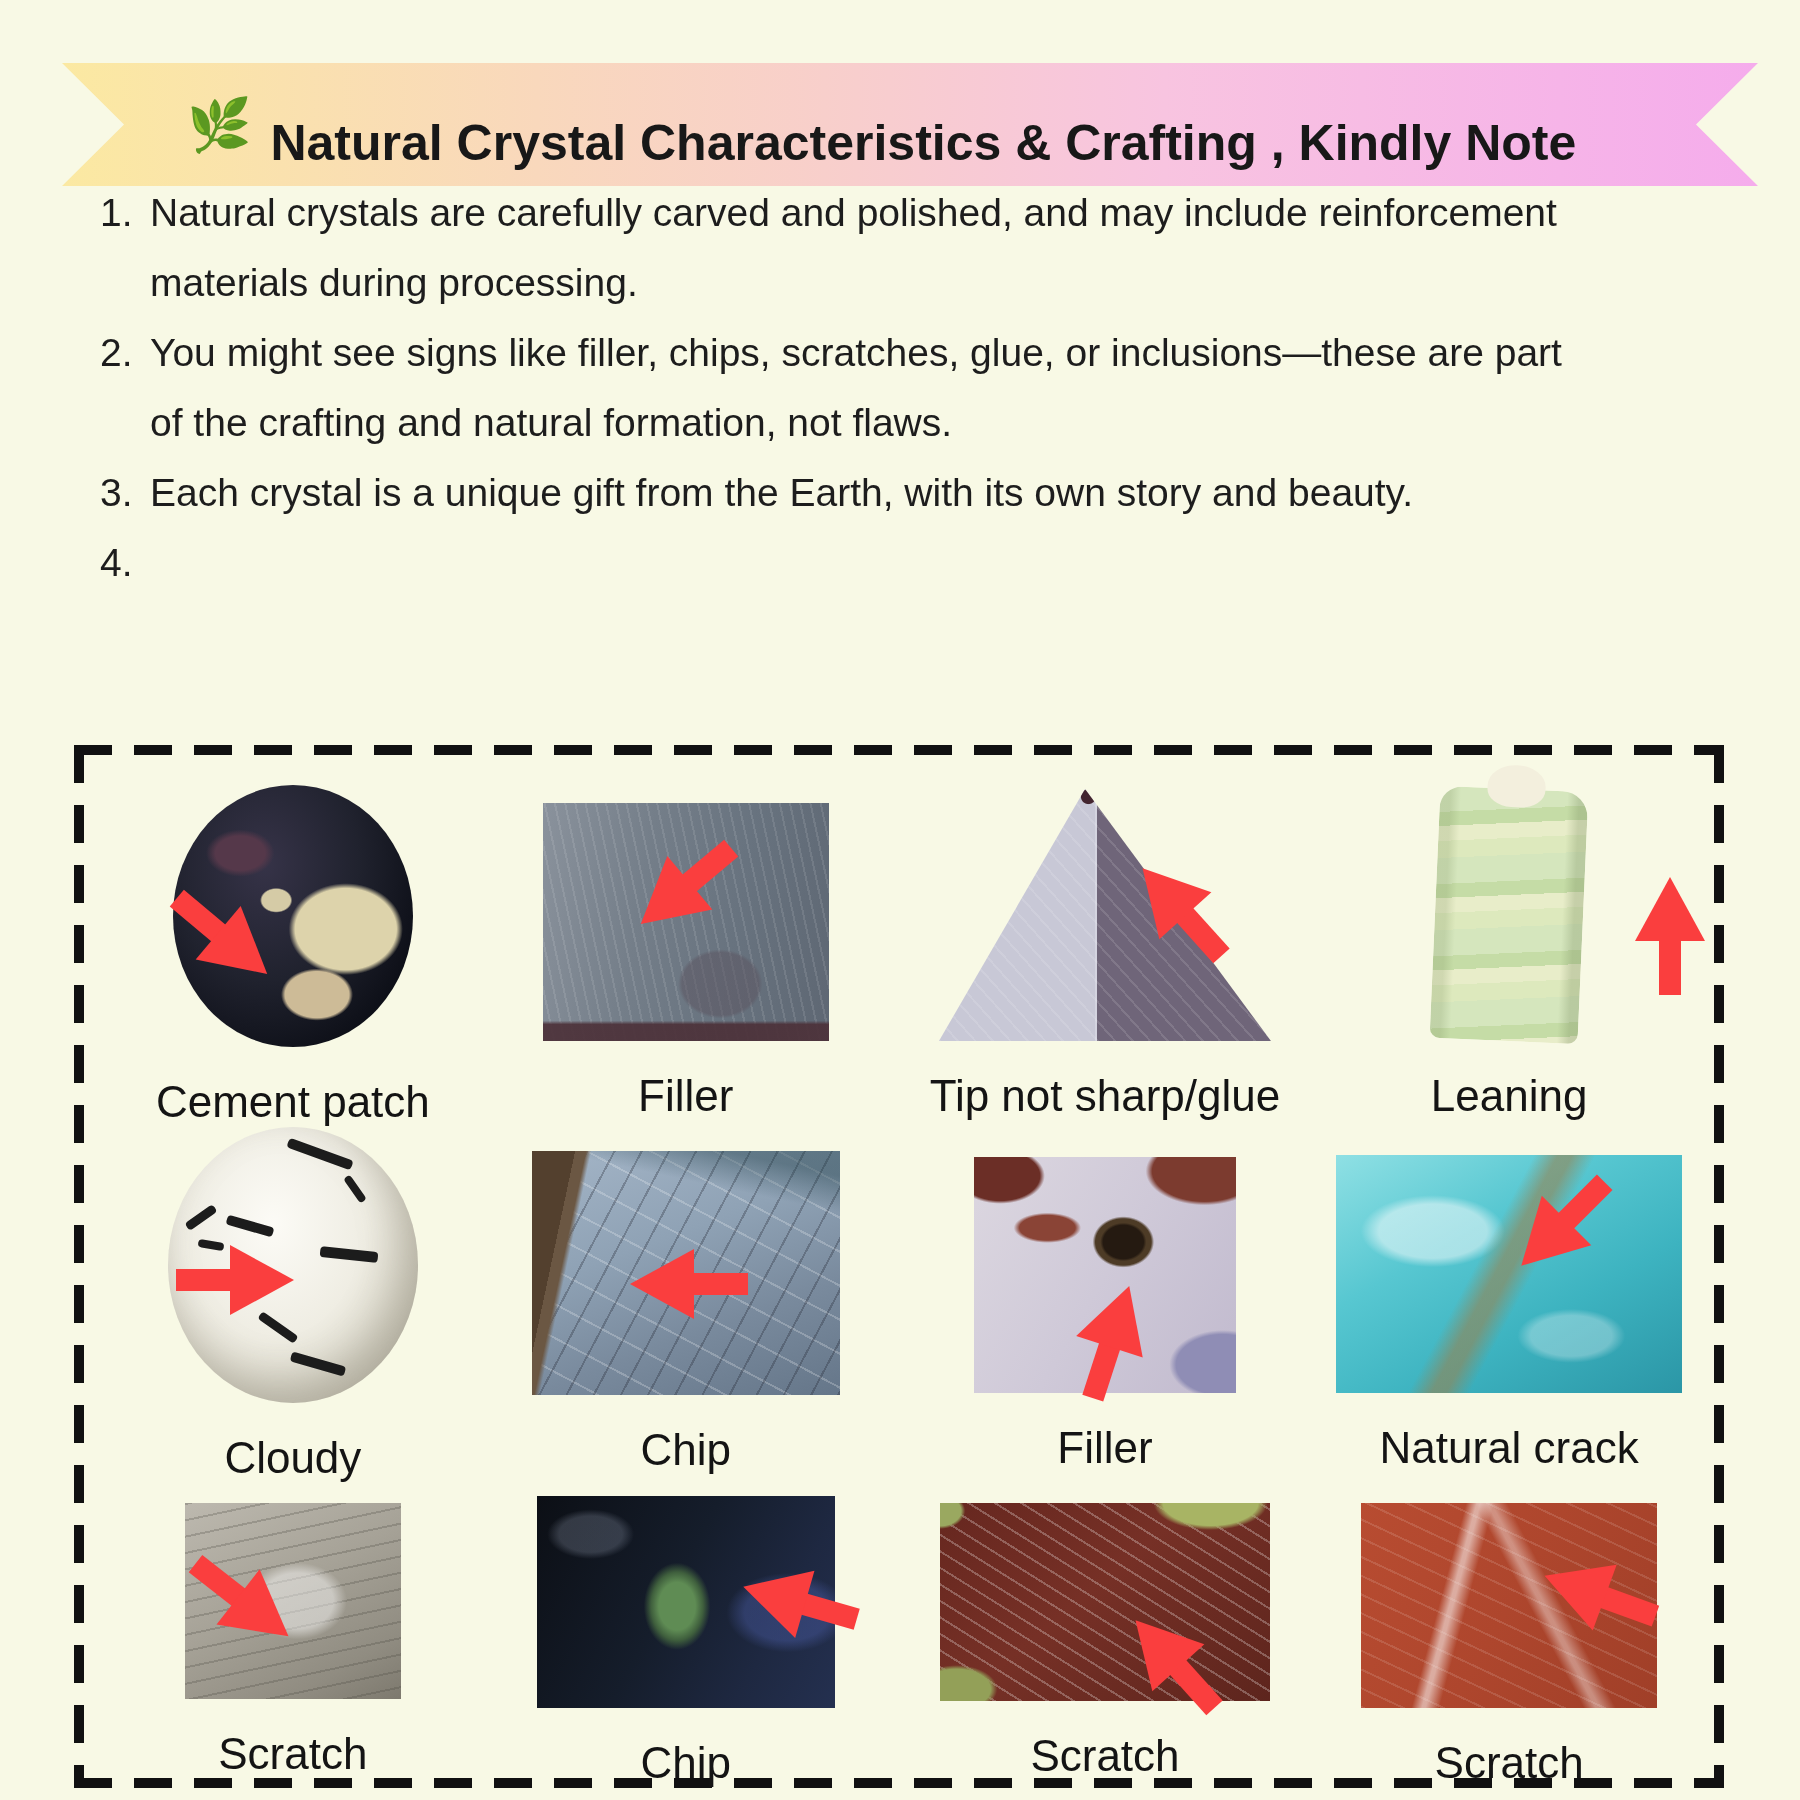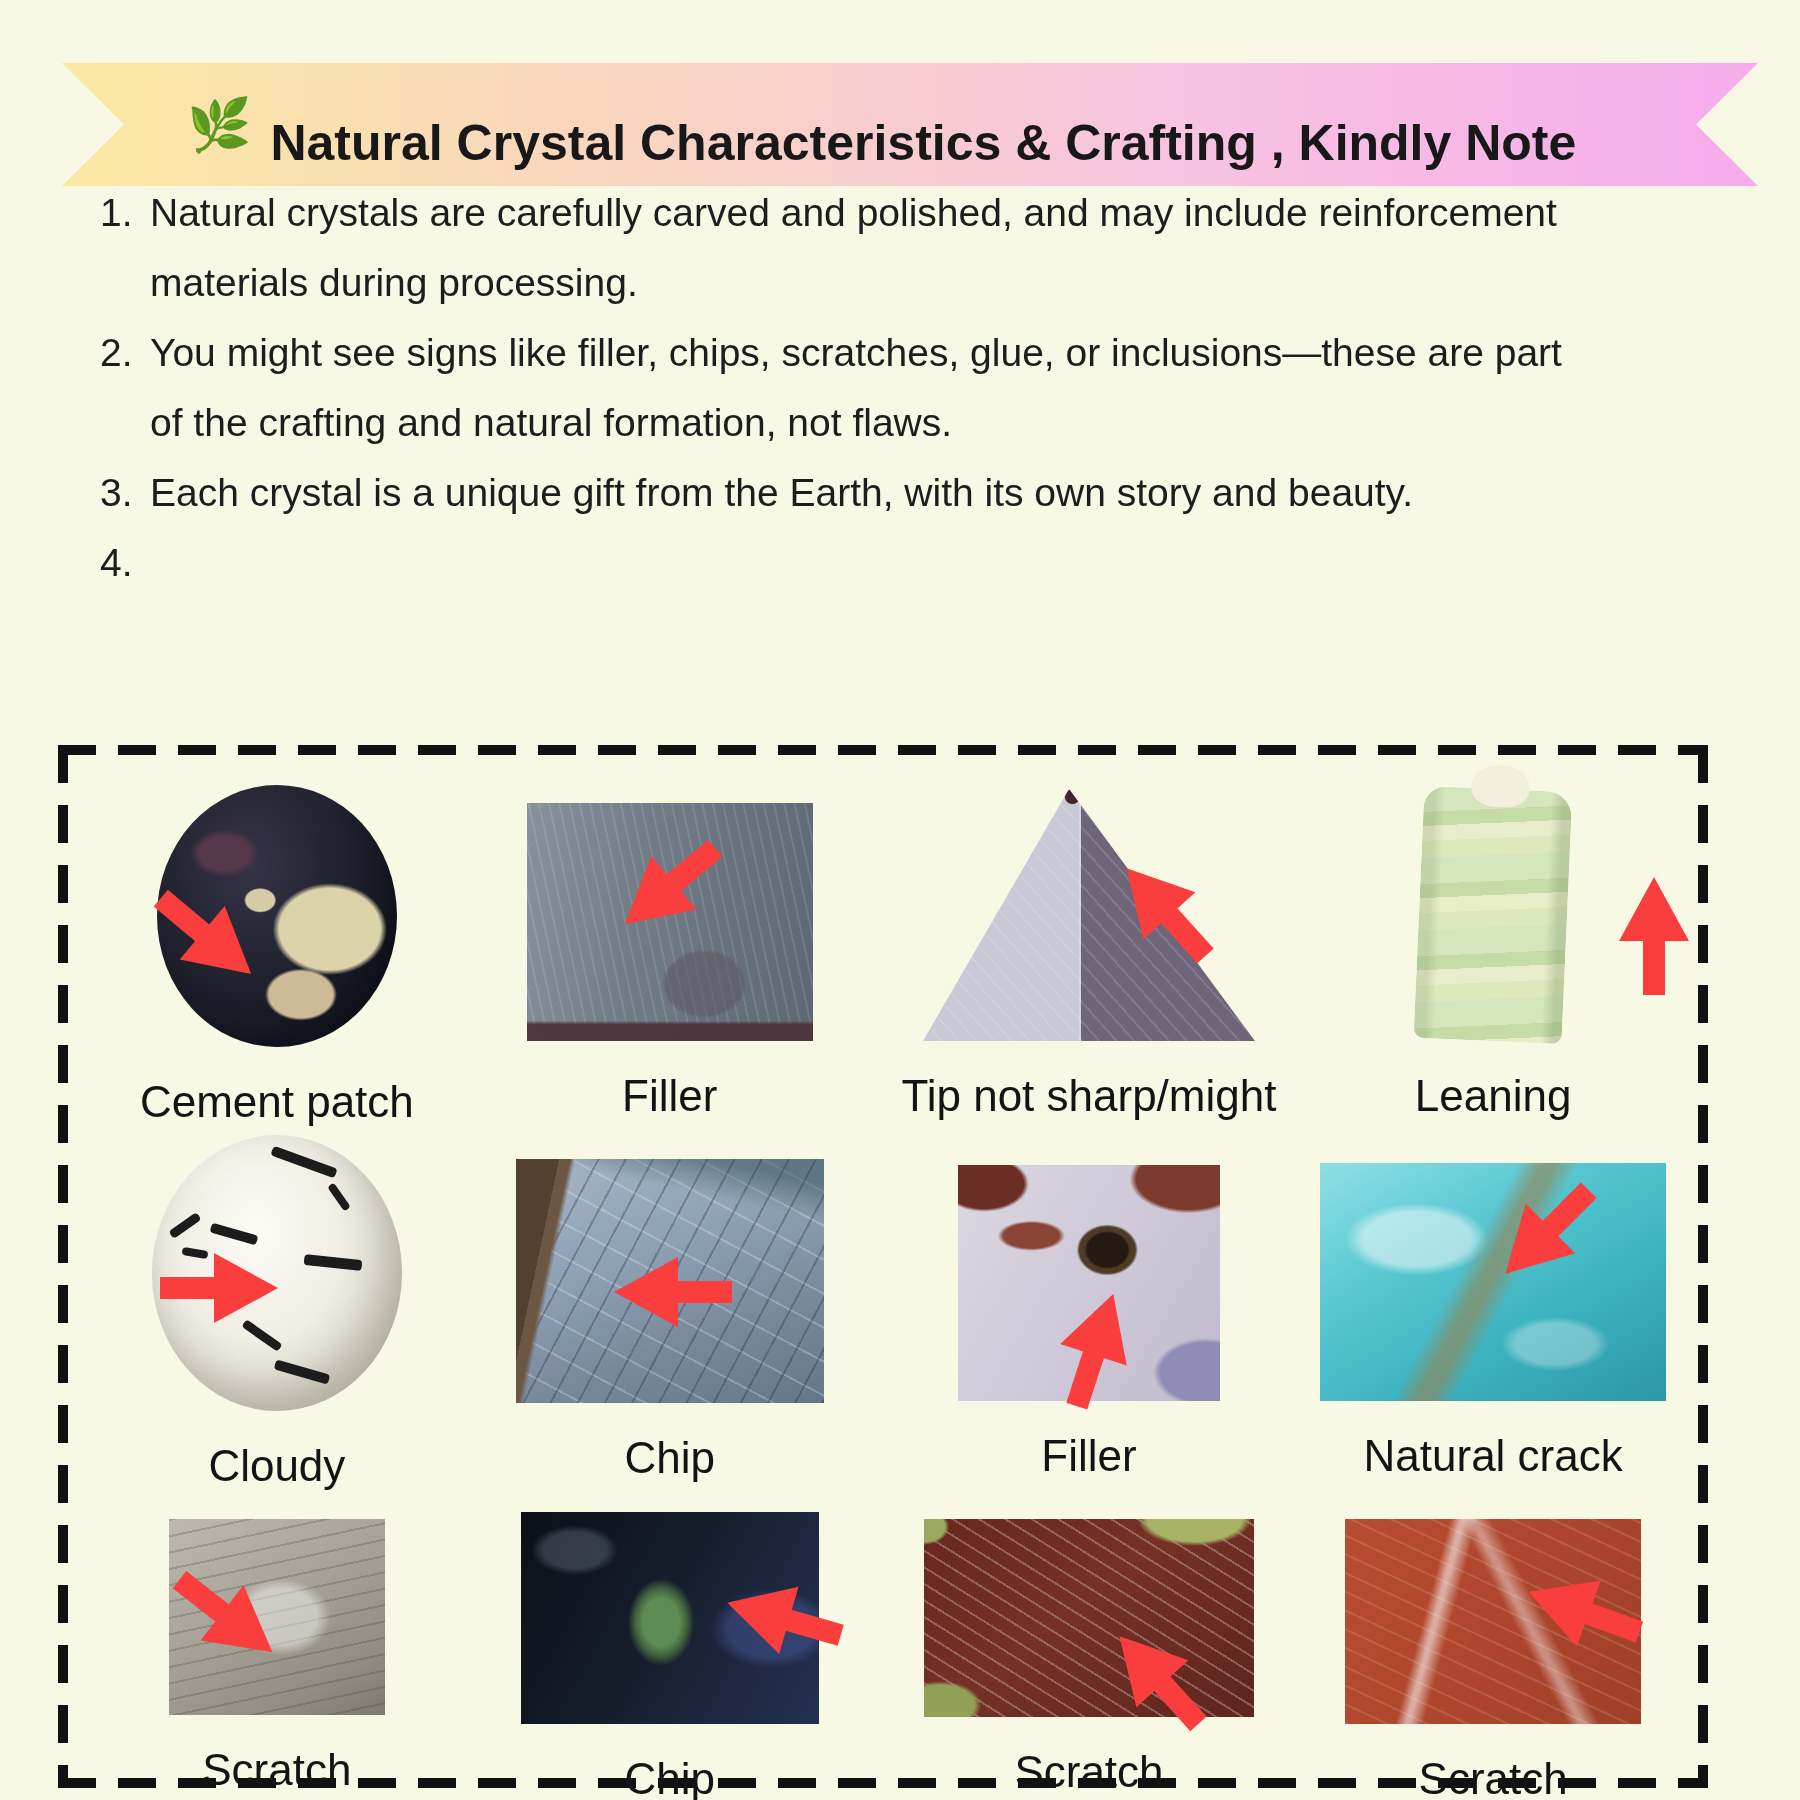--- a/index.html
+++ b/index.html
@@ -19,34 +19,34 @@
   .banner-title { font-size:50px; font-weight:700; color:#181818; letter-spacing:0; white-space:nowrap;margin-top:36px; }
 
   
   .notes { position:absolute; left:100px; top:178px; width:1540px; }
   .note { display:flex; font-size:39px; line-height:70px; color:#1d1d1d; }
   .note .num { flex:none; width:50px; }
   .note .txt { max-width:1440px; }
 
   
   .board {
-    position:absolute; left:58px; top:745px; width:1650px; height:1043px;
+    position:absolute; left:74px; top:745px; width:1650px; height:1043px;
     background-image:
       repeating-linear-gradient(90deg, #111 0 38px, rgba(0,0,0,0) 38px 60px),
       repeating-linear-gradient(90deg, #111 0 38px, rgba(0,0,0,0) 38px 60px),
       repeating-linear-gradient(180deg, #111 0 38px, rgba(0,0,0,0) 38px 60px),
       repeating-linear-gradient(180deg, #111 0 38px, rgba(0,0,0,0) 38px 60px);
     background-size:100% 10px, 100% 10px, 10px 100%, 10px 100%;
     background-position:0 0, 0 100%, 0 0, 100% 0;
     background-repeat:no-repeat;
     padding:40px 26px 10px 30px;
     display:grid;
     grid-template-columns: 1fr 1.08fr 1.14fr 1fr;
     grid-template-rows: 336px 322px 268px;
-    row-gap:38px;
+    row-gap:30px;
   }
   .cell { display:flex; flex-direction:column; align-items:center; }
   .fig { position:relative; width:100%; display:flex; align-items:flex-end; justify-content:center; }
   .row1 .fig { height:282px; }
   .row2 .fig { height:252px; }
   .row3 .fig { height:205px; }
   .photo-wrap { position:relative; }
   .label { font-size:44px; color:#141414; margin-top:30px; text-align:center; white-space:nowrap; }
 
   
@@ -219,21 +219,21 @@
       <div class="label">Filler</div>
     </div>
 
     <div class="cell row1">
       <div class="fig">
         <div class="photo-wrap">
           <div class="img img-tip"></div>
           <div class="arrow a-tip"></div>
         </div>
       </div>
-      <div class="label">Tip not sharp/might</div>
+      <div class="label">Tip not sharp/glue</div>
     </div>
 
     <div class="cell row1">
       <div class="fig">
         <div class="photo-wrap">
           <div class="img img-lean"></div>
           <div class="arrow a-lean"></div>
         </div>
       </div>
       <div class="label">Leaning</div>

